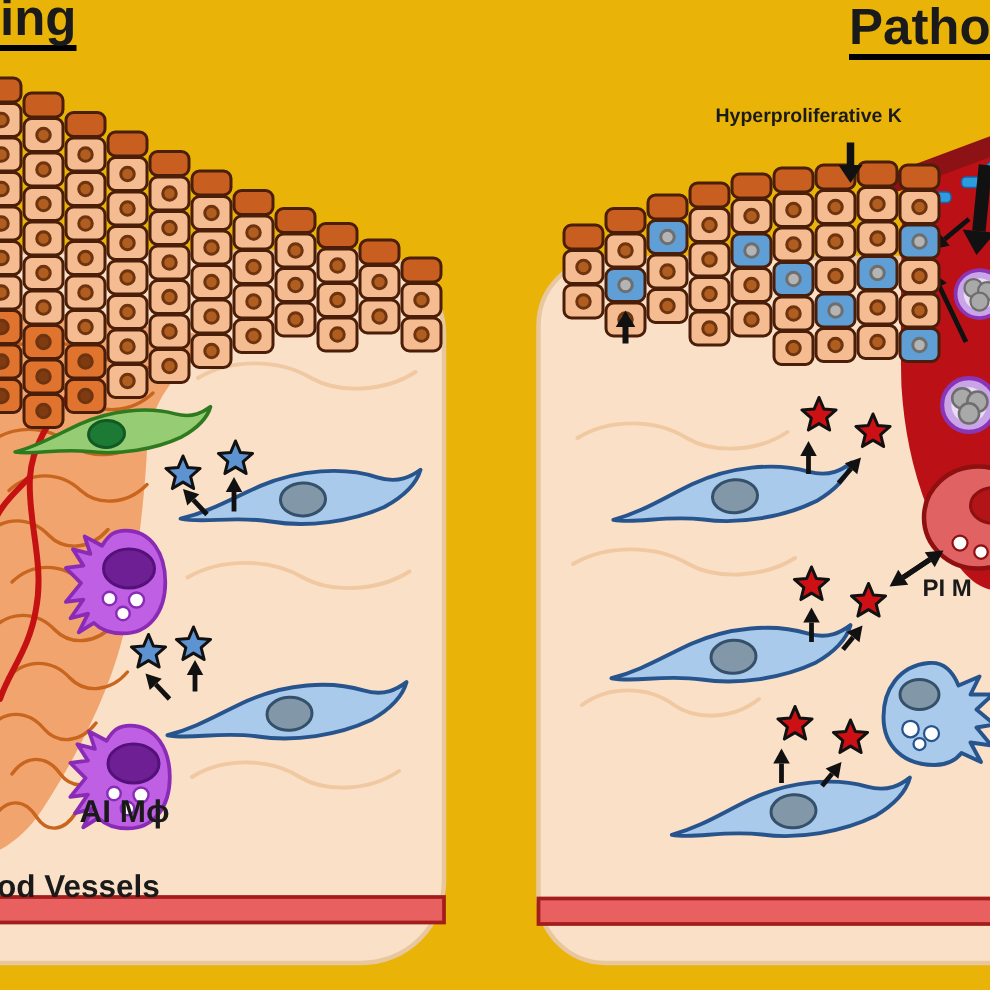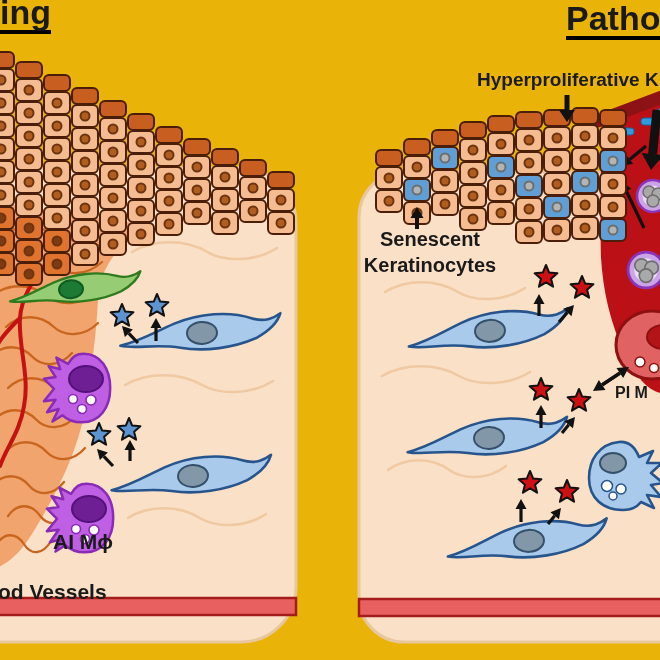--- a/index.html
+++ b/index.html
@@ -401,25 +401,24 @@
       <rect x="359" y="599" width="310" height="17" fill="#E96060" stroke="#A31D1D" stroke-width="2.5"></rect>
       <line x1="417" y1="229" x2="417" y2="218" stroke="#111111" stroke-width="4"></line>
       <polygon points="417,207 423.5,218 410.5,218" fill="#111111"></polygon>
       <line x1="567" y1="95" x2="567" y2="110" stroke="#111111" stroke-width="5"></line>
       <polygon points="567,122 559,110 575,110" fill="#111111"></polygon>
     </svg>
 
   <div class="lbl title" style="left:0;top:-6px;">ing</div>
   <div class="lbl title" style="left:566px;top:0px;width:100px;">Patho</div>
 
-  <div class="lbl" style="left:477px;top:69px;font-size:19px;">Hyperproliferative K</div>
+  <div class="lbl" style="left:477px;top:69px;font-size:13px;">Hyperproliferative K</div>
 
   <div class="lbl two-line" style="left:355px;top:226px;width:150px;font-size:20px;">
-    <span>Senescent</span><br>
-    <span>Keratinocytes</span>
+    <br>
   </div>
 
   <div class="lbl" style="left:615px;top:383px;font-size:16px;">PI M</div>
 
   <div class="lbl" style="left:53px;top:529px;font-size:21px;">AI Mϕ</div>
 
   <div class="lbl" style="left:-2px;top:579px;font-size:21px;">od Vessels</div>
 </div>
 
 </body></html>

